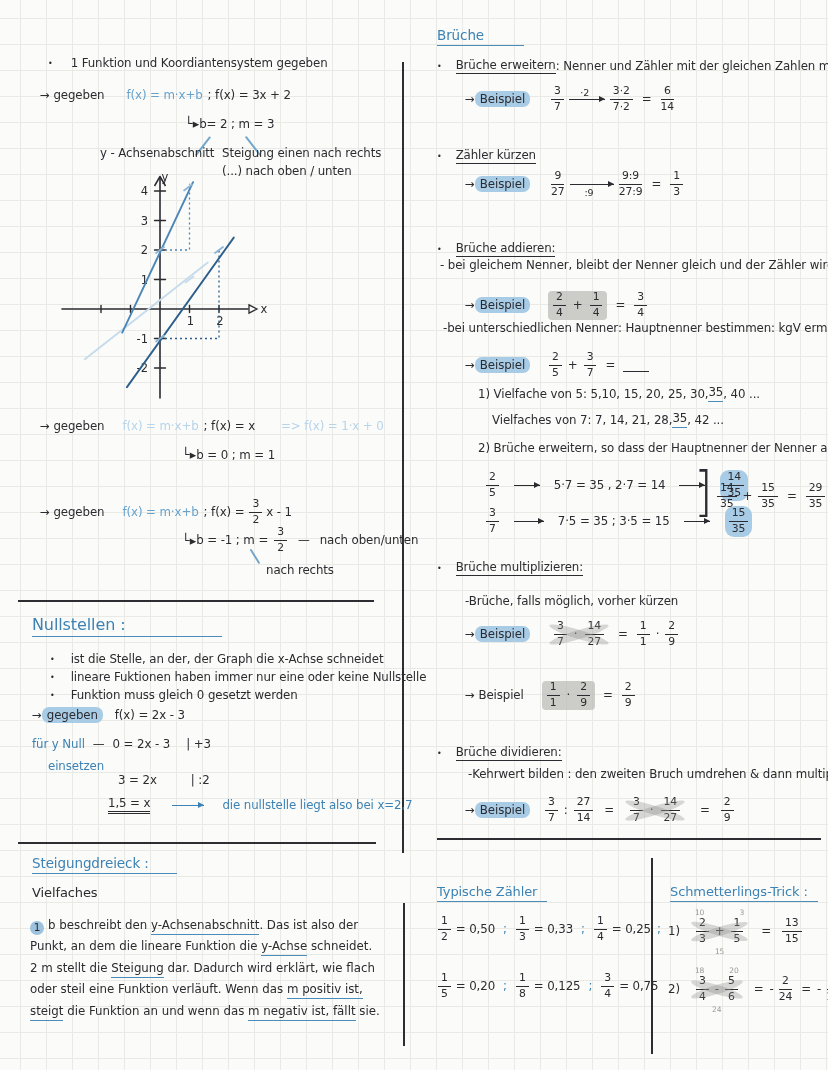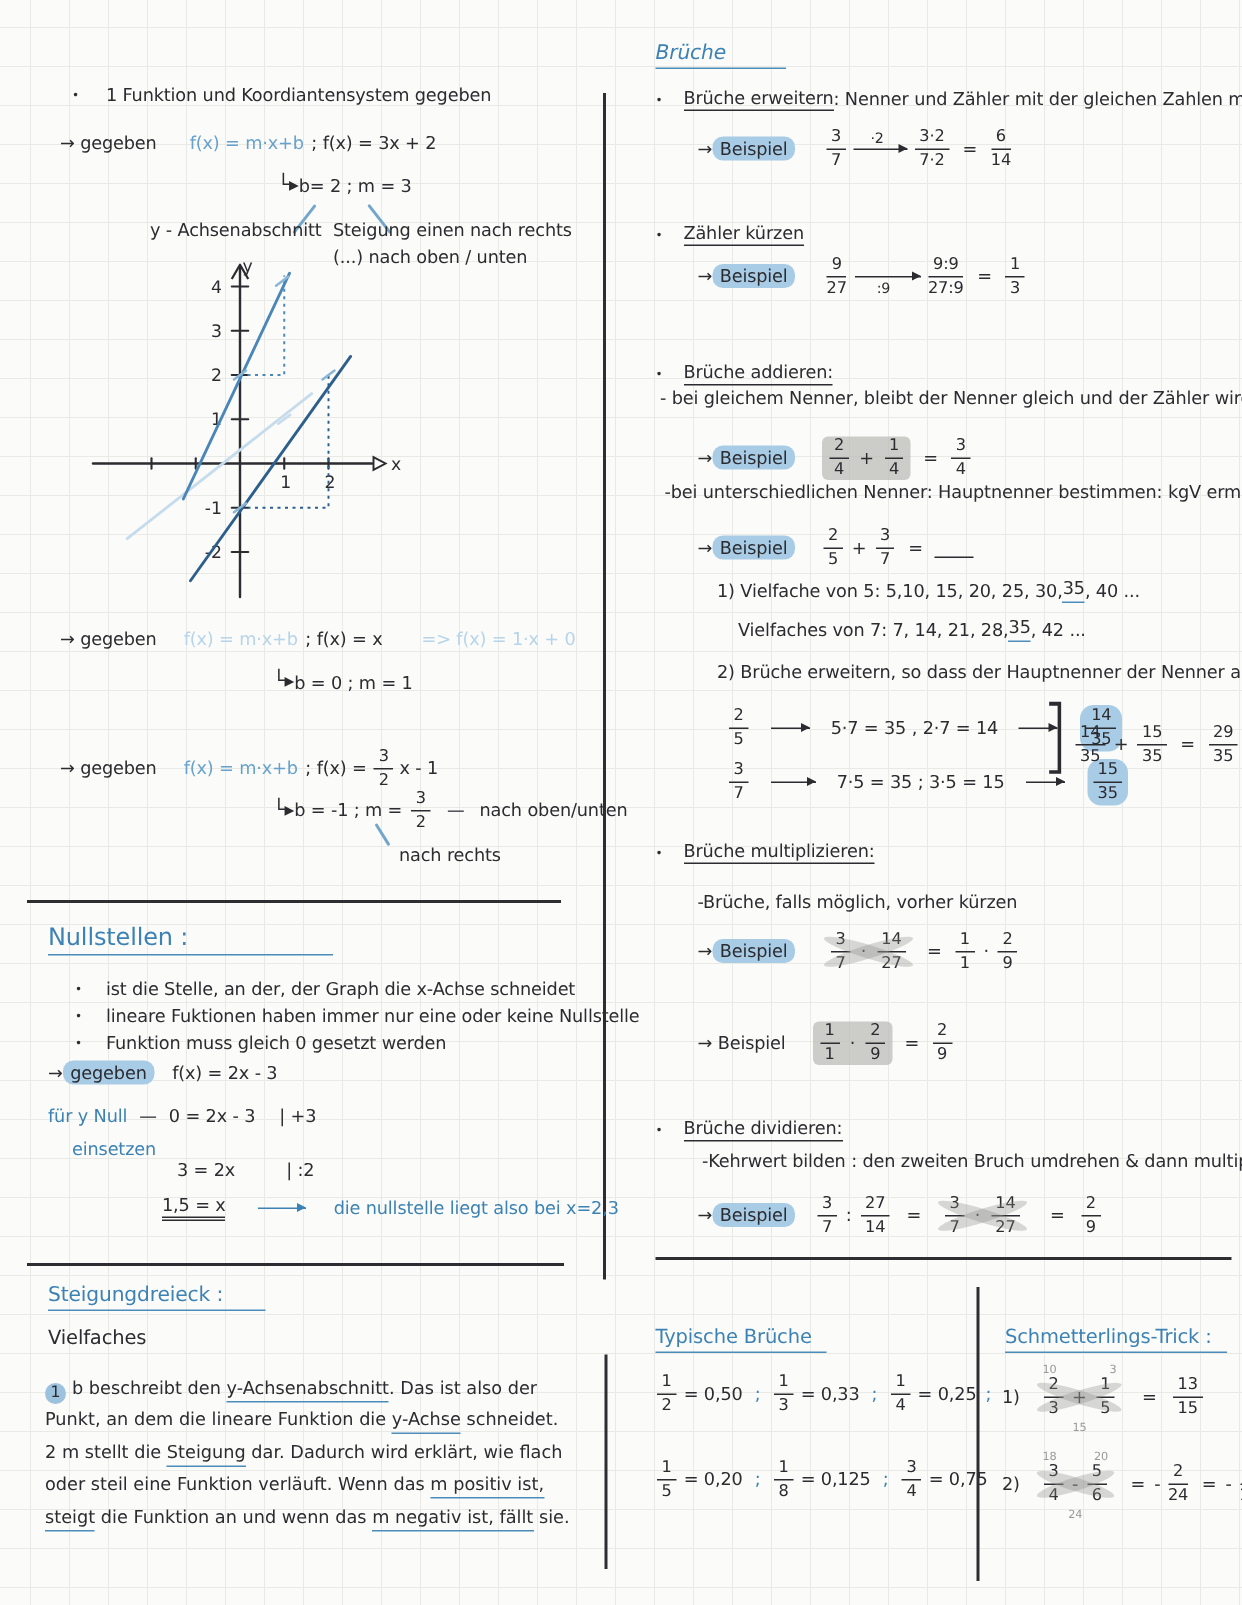--- a/index.html
+++ b/index.html
@@ -209,33 +209,33 @@
       <span class="gap" style="width: 34px;"></span>
       <span class="tk">| :2</span>
     </div>
   <div class="ln" style="left:108px;top:796px">
       <span class="tk u-dbl">1,5 = x</span>
       <span class="gap" style="width: 18px;"></span>
       <span class="arr">
         <span class="aline c-blue" style="width: 32px;"></span>
       </span>
       <span class="gap" style="width: 14px;"></span>
-      <span class="tk c-blue">die nullstelle liegt also bei x=2,3</span>
+      <span class="tk c-blue">die nullstelle liegt also bei x=2,7</span>
     </div>
 
   <div class="ln" style="left:32px;top:855px">
       <span class="tk c-blue u-blue" style="font-size: 13.5px; padding-right: 28px;">Steigungdreieck :</span>
     </div>
   <div class="ln" style="left:32px;top:885px">
       <span class="tk" style="font-size: 13px;">Vielfaches</span>
     </div>
   <div class="para" style="position:absolute;left:30px;top:915px;width:366px"><span class="numc">1</span><span class="tk">b beschreibt den </span><span class="tk u-blue">y-Achsenabschnitt</span><span class="tk">. Das ist also der Punkt, an dem die lineare Funktion die </span><span class="tk u-blue">y-Achse</span><span class="tk"> schneidet.</span><br><span class="tk">2 m stellt die </span><span class="tk u-blue">Steigung</span><span class="tk"> dar. Dadurch wird erklärt, wie flach oder steil eine Funktion verläuft. Wenn das </span><span class="tk u-blue">m positiv ist, steigt</span><span class="tk"> die Funktion an und wenn das </span><span class="tk u-blue">m negativ ist, fällt</span><span class="tk"> sie.</span></div>
 
   <div class="ln" style="left:437px;top:27px">
-      <span class="tk c-blue u-blue" style="font-size: 13.5px; padding-right: 40px; font-style: italic;">Brüche</span>
+      <span class="tk c-blue u-blue" style="font-size: 13.5px; padding-right: 40px;">Brüche</span>
     </div>
   <div class="ln" style="left:437px;top:58px">
       <span class="dot">•</span>
       <span class="gap" style="width: 14px;"></span>
       <span class="tk u-ink">Brüche erweitern</span>
       <span class="tk">: Nenner und Zähler mit der gleichen Zahlen multiplizieren</span>
     </div>
   <div class="ln" style="left:465px;top:86px">
       <span class="tk">→ </span>
       <span class="tk hl-blue">Beispiel</span>
@@ -530,21 +530,21 @@
       </span>
       <span class="gap" style="width: 14px;"></span>
       <span class="tk">=</span>
       <span class="gap" style="width: 10px;"></span>
       <span class="frac">
         <span class="fn">2</span>
         <span class="fd">9</span>
       </span>
     </div>
   <div class="ln" style="left:437px;top:884px">
-      <span class="tk c-blue u-blue" style="font-size: 13px; padding-right: 10px;">Typische Brüche</span>
+      <span class="tk c-blue u-blue" style="font-size: 13px; padding-right: 10px;">Typische Zähler</span>
     </div>
   <div class="ln" style="left:437px;top:916px">
       <span class="frac">
         <span class="fn">1</span>
         <span class="fd">2</span>
       </span>
       <span class="gap" style="width: 4px;"></span>
       <span class="tk">= 0,50</span>
       <span class="gap" style="width: 8px;"></span>
       <span class="tk c-blue">;</span>

